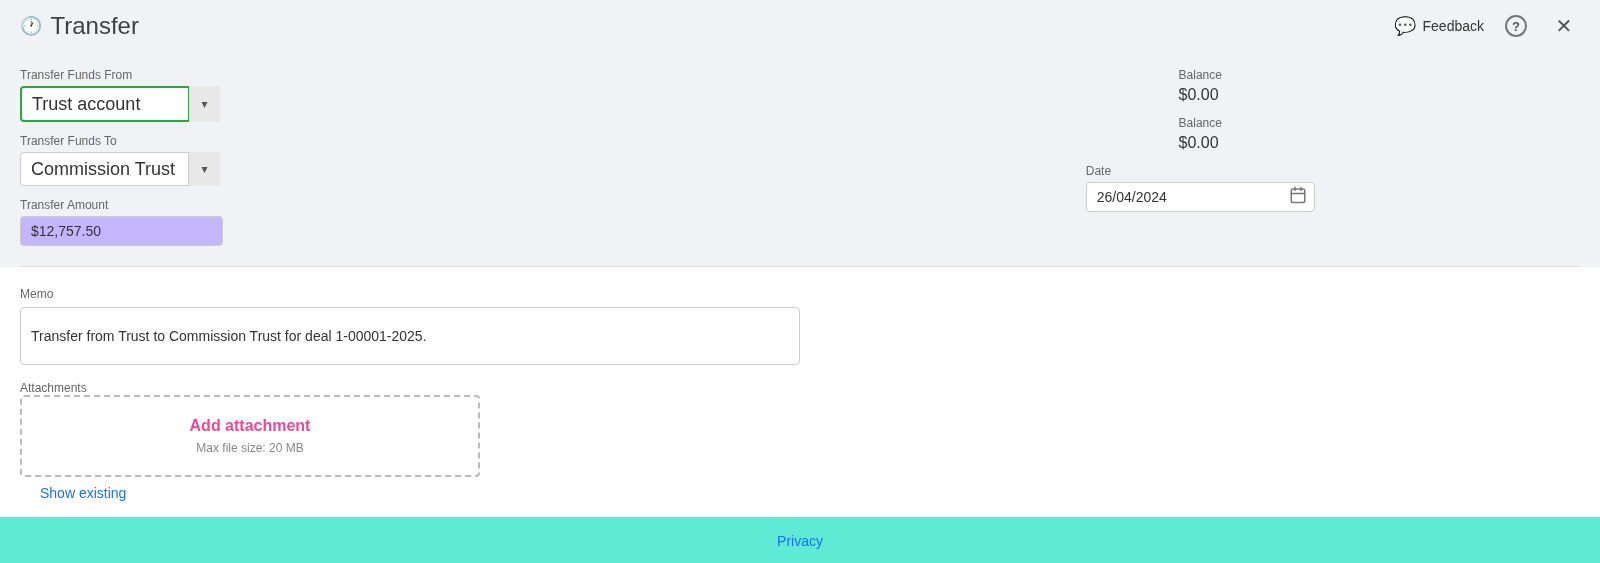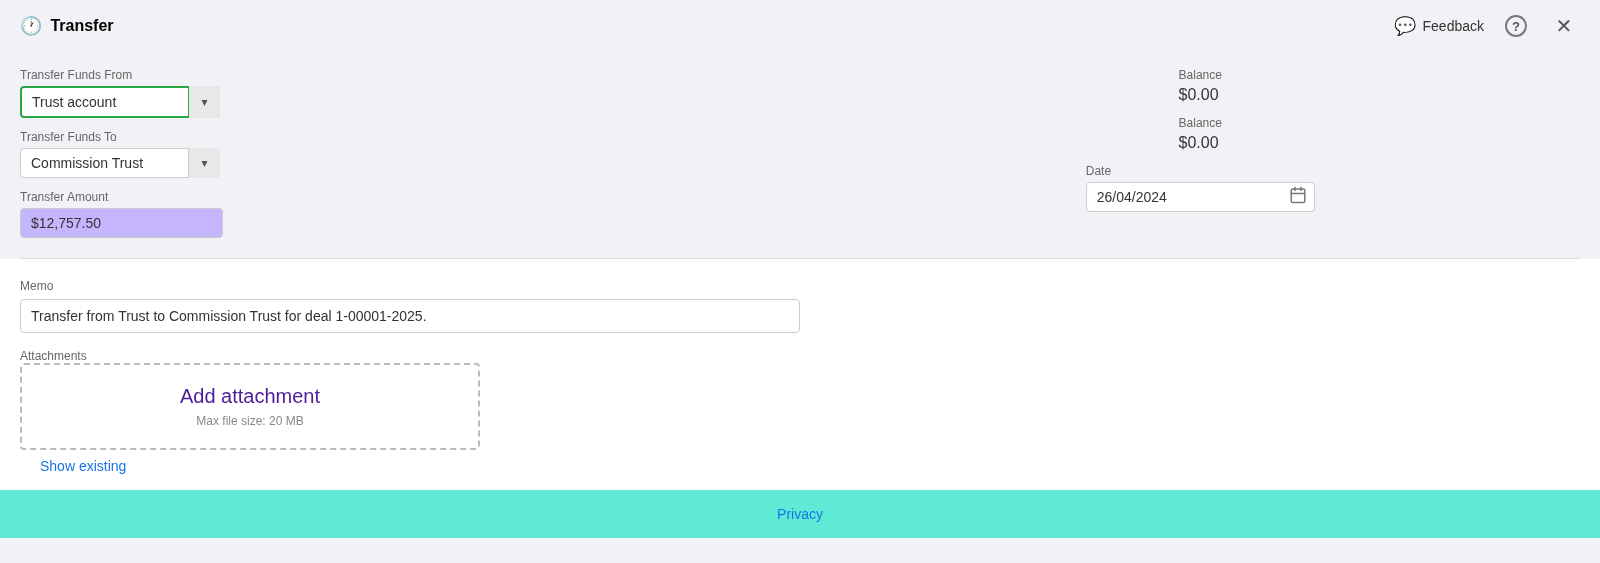--- a/index.html
+++ b/index.html
@@ -24,23 +24,23 @@
       padding: 10px 20px;
       background: #f0f2f5;
       border-bottom: none;
     }
     .header-left {
       display: flex;
       align-items: center;
       gap: 8px;
     }
     .header-title {
-      font-size: 16px;
-      font-weight: 700;
-      color: #000000;
+      font-size: 24px;
+      font-weight: 400;
+      color: #404040;
     }
     .header-icon {
       color: #555;
       font-size: 18px;
     }
     .header-right {
       display: flex;
       align-items: center;
       gap: 16px;
     }
@@ -102,21 +102,21 @@
     .select-wrapper {
       position: relative;
       display: inline-flex;
       align-items: center;
     }
     .select-field {
       appearance: none;
       border: 2px solid #28a745;
       border-radius: 4px;
       padding: 6px 36px 6px 10px;
-      font-size: 14px;
+      font-size: 18px;
       color: #333;
       background: #fff;
       cursor: pointer;
       min-width: 200px;
       outline: none;
     }
     .select-field.normal {
       border: 1px solid #ccc;
     }
     .select-arrow {
@@ -186,21 +186,21 @@
 
     
     .form-bottom {
       background: #fff;
       padding: 20px 20px 16px 20px;
     }
     .memo-field {
       width: 50%;
       border: 1px solid #ccc;
       border-radius: 4px;
-      padding: 8px 10px;
+      padding: 20px 10px;
       font-size: 14px;
       color: #333;
       background: #fff;
       outline: none;
     }
     .attachments-section {
       margin-top: 16px;
     }
     .attachments-label {
       font-size: 12px;
@@ -211,23 +211,23 @@
       border: 2px dashed #bbb;
       border-radius: 4px;
       width: 460px;
       padding: 20px;
       text-align: center;
       background: #fff;
     }
     .add-attachment-btn {
       background: none;
       border: none;
-      color: #4c1d95;
-      font-size: 20px;
-      font-weight: 400;
+      color: #ec4899;
+      font-size: 16px;
+      font-weight: 700;
       cursor: pointer;
       display: block;
       margin: 0 auto 4px auto;
     }
     .max-file-size {
       font-size: 12px;
       color: #888;
     }
     .show-existing-btn {
       background: none;

